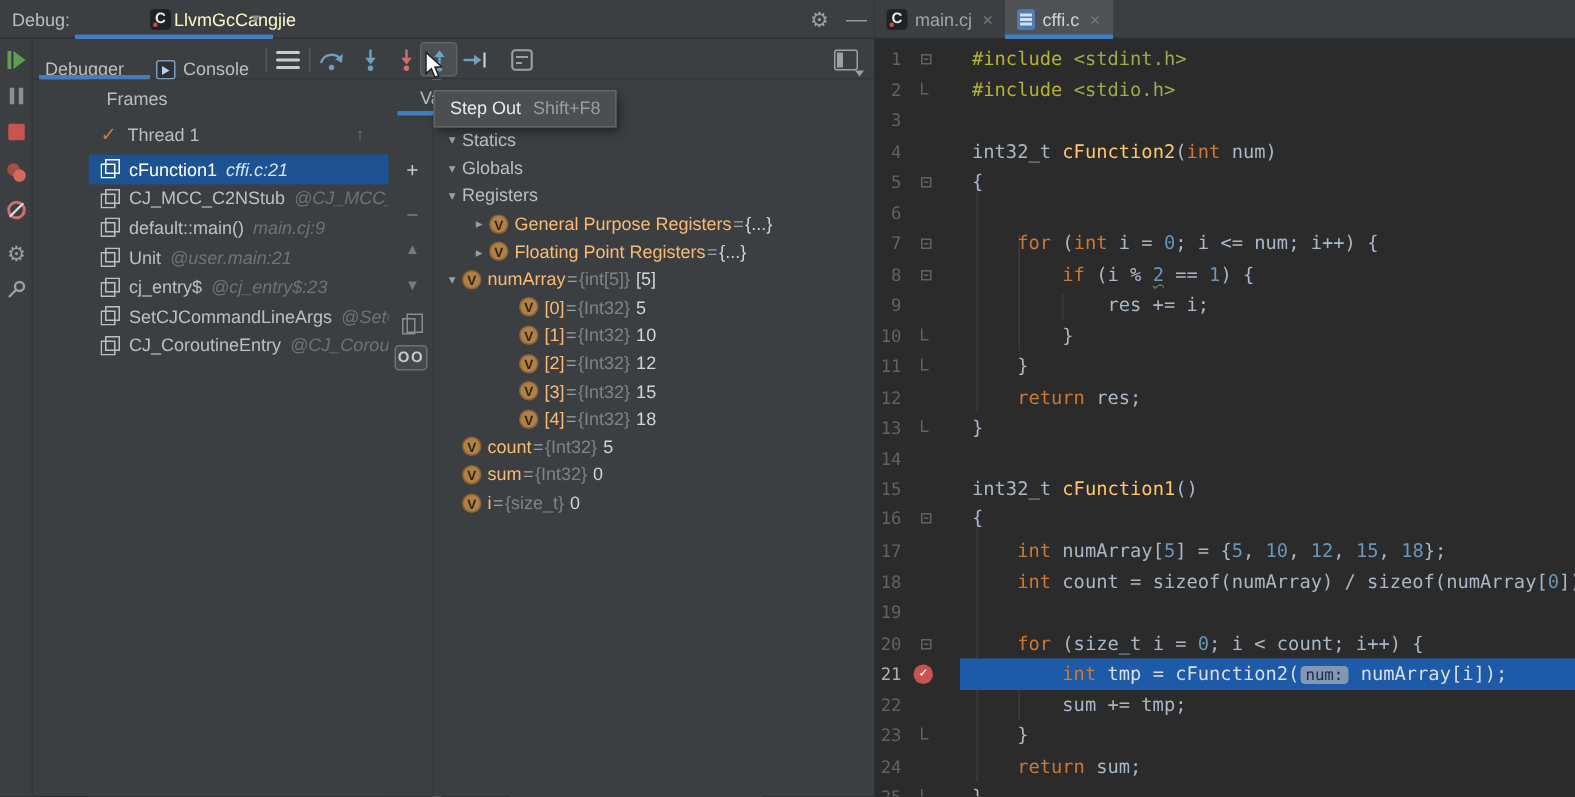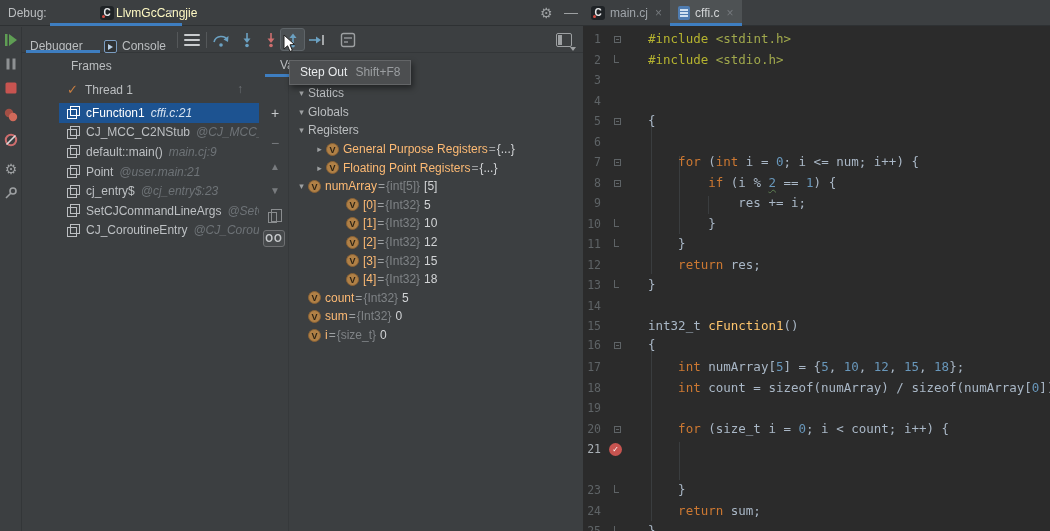--- a/index.html
+++ b/index.html
@@ -268,21 +268,21 @@
                 <rect x="0.5" y="3.5" width="9" height="9" fill="#3C3F41" fill-opacity="0" stroke="currentColor"></rect>
               </svg></span>
             <span class="frame-name">default::main()</span>
             <span class="frame-loc">main.cj:9</span>
           </div>
           <div class="frame-row">
             <span class="frame-ico"><svg width="13" height="13" viewBox="0 0 13 13">
                 <rect x="3.5" y="0.5" width="9" height="9" fill="none" stroke="currentColor"></rect>
                 <rect x="0.5" y="3.5" width="9" height="9" fill="#3C3F41" fill-opacity="0" stroke="currentColor"></rect>
               </svg></span>
-            <span class="frame-name">Point</span>
+            <span class="frame-name">Unit</span>
             <span class="frame-loc">@user.main:21</span>
           </div>
           <div class="frame-row">
             <span class="frame-ico"><svg width="13" height="13" viewBox="0 0 13 13">
                 <rect x="3.5" y="0.5" width="9" height="9" fill="none" stroke="currentColor"></rect>
                 <rect x="0.5" y="3.5" width="9" height="9" fill="#3C3F41" fill-opacity="0" stroke="currentColor"></rect>
               </svg></span>
             <span class="frame-name">cj_entry$</span>
             <span class="frame-loc">@cj_entry$:23</span>
           </div>
@@ -434,38 +434,39 @@
       </div>
     <div class="code-area">
       <div class="guide" style="left:68px;top:90px;height:158px"></div>
       <div class="guide" style="left:68px;top:315px;height:180px"></div>
       <div class="guide" style="left:96px;top:130px;height:78px"></div>
       <div class="guide" style="left:96px;top:416px;height:38px"></div>
       <div class="guide" style="left:125px;top:170px;height:18px"></div>
     <div class="code-row" style="top: 3px;"><span class="ln">1</span><div class="fold start"></div><div class="code-text"><span class="d">#include</span><span class="p"> </span><span class="s">&lt;stdint.h&gt;</span></div></div>
         <div class="code-row" style="top: 23.5px;"><span class="ln">2</span><div class="fold end"></div><div class="code-text"><span class="d">#include</span><span class="p"> </span><span class="s">&lt;stdio.h&gt;</span></div></div>
         <div class="code-row" style="top: 44px;"><span class="ln">3</span><div class="code-text"></div></div>
-        <div class="code-row" style="top: 64.5px;"><span class="ln">4</span></div>
+        <div class="code-row" style="top: 64.5px;"><span class="ln">4</span><div class="code-text"><span class="p">int32_t </span><span class="f">cFunction2</span><span class="p">(</span><span class="k">int</span><span class="p"> num)</span></div></div>
         <div class="code-row" style="top: 85px;"><span class="ln">5</span><div class="fold start"></div><div class="code-text"><span class="p">{</span></div></div>
         <div class="code-row" style="top: 105.5px;"><span class="ln">6</span></div>
         <div class="code-row" style="top: 126px;"><span class="ln">7</span><div class="fold start"></div><div class="code-text"><span class="p">    </span><span class="k">for</span><span class="p"> (</span><span class="k">int</span><span class="p"> i = </span><span class="n">0</span><span class="p">; i &lt;= num; i++) {</span></div></div>
         <div class="code-row" style="top: 146.5px;"><span class="ln">8</span><div class="fold start"></div><div class="code-text"><span class="p">        </span><span class="k">if</span><span class="p"> (i % </span><span class="u">2</span><span class="p"> == </span><span class="n">1</span><span class="p">) {</span></div></div>
         <div class="code-row" style="top: 167px;"><span class="ln">9</span><div class="code-text"><span class="p">            res += i;</span></div></div>
         <div class="code-row" style="top: 187.5px;"><span class="ln">10</span><div class="fold end"></div><div class="code-text"><span class="p">        }</span></div></div>
         <div class="code-row" style="top: 208px;"><span class="ln">11</span><div class="fold end"></div><div class="code-text"><span class="p">    }</span></div></div>
         <div class="code-row" style="top: 228.5px;"><span class="ln">12</span><div class="code-text"><span class="p">    </span><span class="k">return</span><span class="p"> res;</span></div></div>
         <div class="code-row" style="top: 249px;"><span class="ln">13</span><div class="fold end"></div><div class="code-text"><span class="p">}</span></div></div>
         <div class="code-row" style="top: 269.5px;"><span class="ln">14</span><div class="code-text"></div></div>
         <div class="code-row" style="top: 290px;"><span class="ln">15</span><div class="code-text"><span class="p">int32_t </span><span class="f">cFunction1</span><span class="p">()</span></div></div>
         <div class="code-row" style="top: 309px; text-decoration: underline;"><span class="ln">16</span><div class="fold start"></div><div class="code-text"><span class="p">{</span></div></div>
         <div class="code-row" style="top: 331px;"><span class="ln">17</span><div class="code-text"><span class="p">    </span><span class="k">int</span><span class="p"> numArray[</span><span class="n">5</span><span class="p">] = {</span><span class="n">5</span><span class="p">, </span><span class="n">10</span><span class="p">, </span><span class="n">12</span><span class="p">, </span><span class="n">15</span><span class="p">, </span><span class="n">18</span><span class="p">};</span></div></div>
         <div class="code-row" style="top: 351.5px;"><span class="ln">18</span><div class="code-text"><span class="p">    </span><span class="k">int</span><span class="p"> count = sizeof(numArray) / sizeof(numArray[</span><span class="n">0</span><span class="p">]);</span></div></div>
         <div class="code-row" style="top: 372px;"><span class="ln">19</span></div>
         <div class="code-row" style="top: 392.5px; padding-left: 41px;"><span class="ln">20</span><div class="fold start"></div><div class="code-text"><span class="p">    </span><span class="k">for</span><span class="p"> (size_t i = </span><span class="n">0</span><span class="p">; i &lt; count; i++) {</span></div></div>
-        <div class="code-row active" style="top: 413px;"><span class="ln">21</span><div class="bp">✓</div></div>
+        <div class="code-row active" style="top: 413px;"><span class="ln">21</span><div class="bp">✓</div><div class="code-text"><span class="p">        </span><span class="k">int</span><span class="p"> tmp = cFunction2(</span><span class="hint">num:</span><span class="p"> numArray[i]);</span></div></div>
+        <div class="code-row" style="top: 433.5px;"><span class="ln">22</span><div class="code-text"><span class="p">        sum += tmp;</span></div></div>
         <div class="code-row" style="top: 454px;"><span class="ln">23</span><div class="fold end"></div><div class="code-text"><span class="p">    }</span></div></div>
         <div class="code-row" style="top: 474.5px;"><span class="ln">24</span><div class="code-text"><span class="p">    </span><span class="k">return</span><span class="p"> sum;</span></div></div>
         <div class="code-row" style="top: 495px;"><span class="ln">25</span><div class="fold end"></div><div class="code-text"><span class="p">}</span></div></div>
       </div>
   </div>
 
   <div class="tooltip">
     <span class="tl">Step Out</span><span class="ts">Shift+F8</span>
   </div>
 

